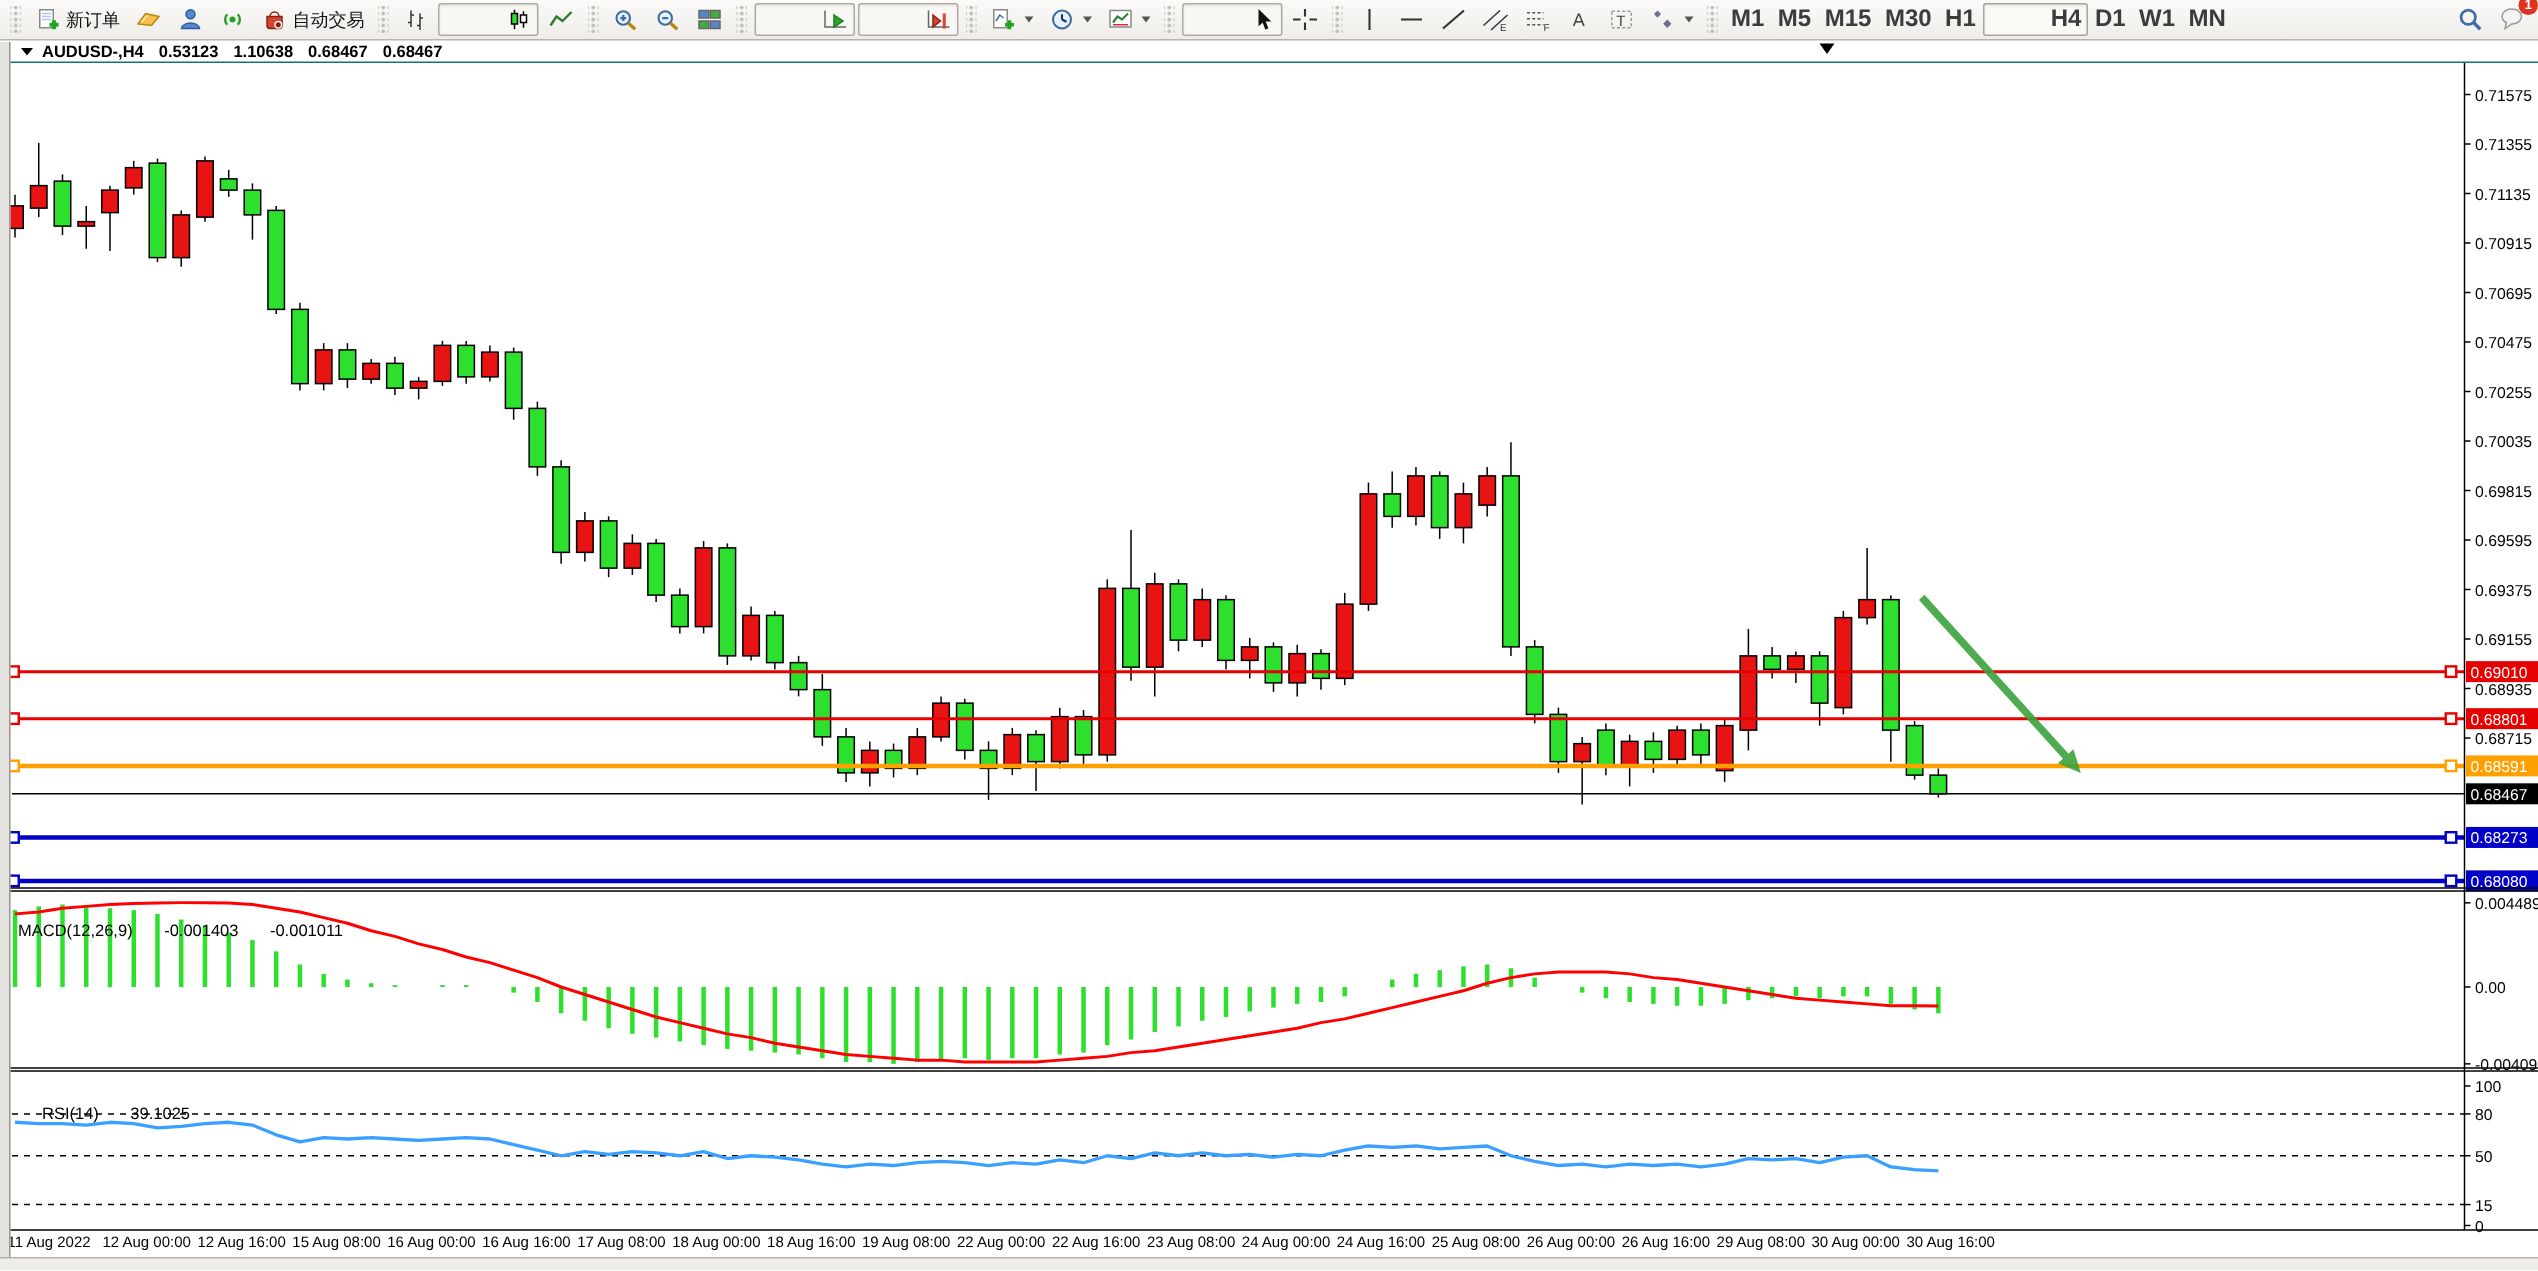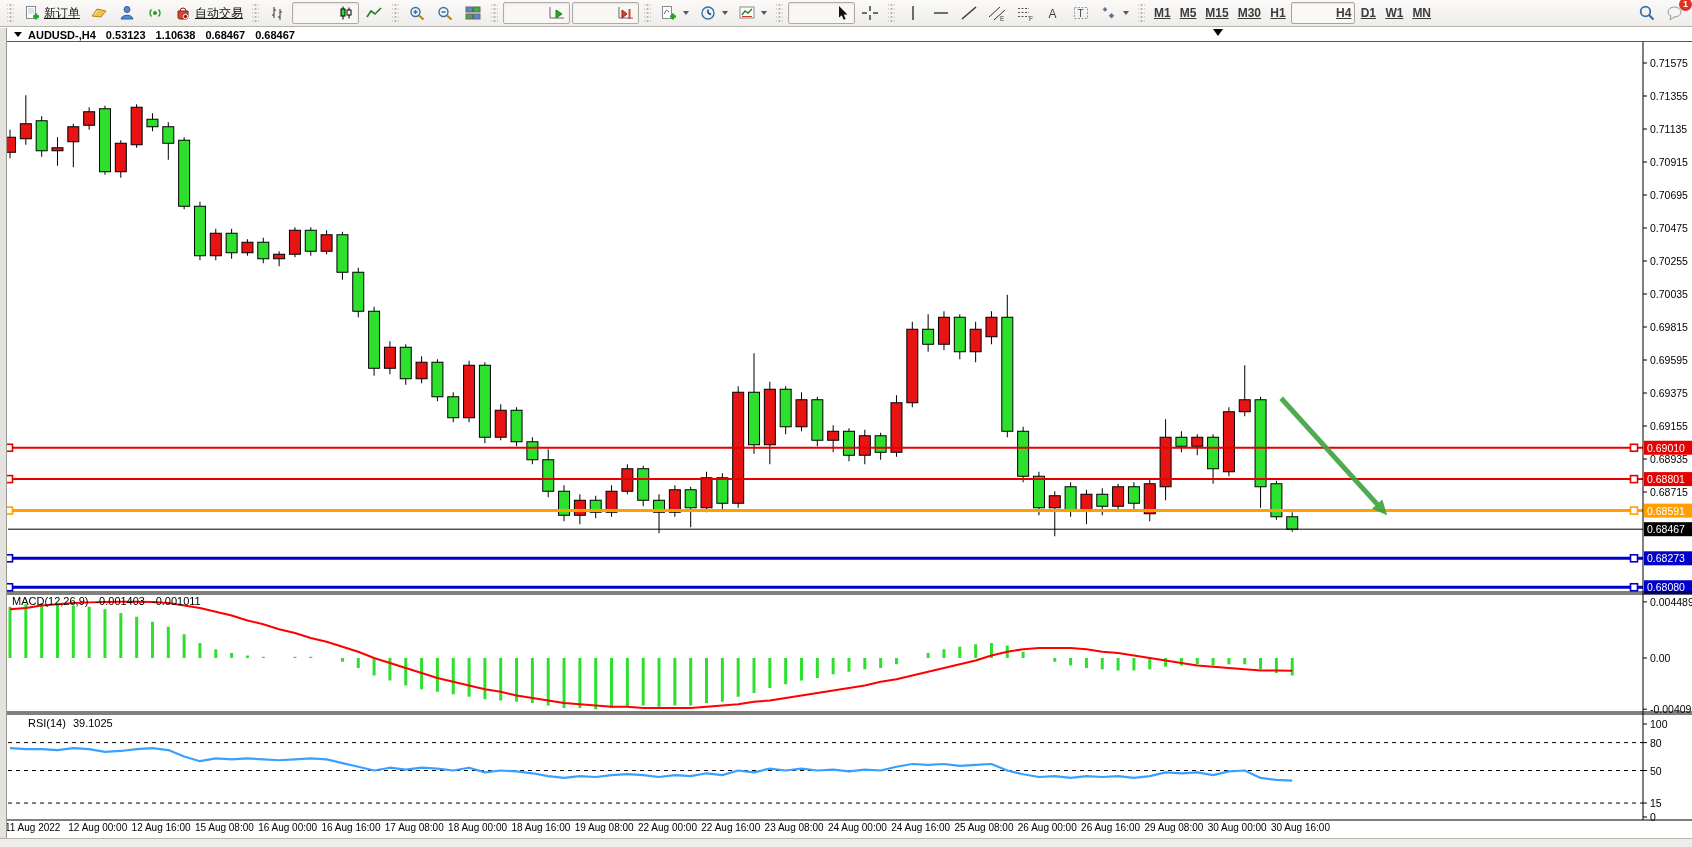--- a/index.html
+++ b/index.html
@@ -7,44 +7,44 @@
        font-family:"Liberation Sans",sans-serif;background:#fff;}
   
   .toolbar{position:absolute;left:0;top:0;width:1692px;height:27px;
            background:linear-gradient(#fbfaf8,#efedea);border-bottom:1px solid #b6b3ae;
            display:flex;align-items:center;gap:2px;padding:0 4px;box-sizing:border-box;}
   .grip{width:7px;height:18px;margin:0 3px;
         background-image:radial-gradient(#b9b6b0 1px,transparent 1.2px);
         background-size:4px 4px;background-position:center;}
   .tb{display:inline-flex;align-items:center;gap:3px;height:22px;padding:0 3px;
       border:1px solid transparent;background:transparent;font:12px "Liberation Sans",sans-serif;
-      color:#111;border-radius:2px;text-decoration:underline;}
+      color:#111;border-radius:2px;}
   .tb.on{border:1px solid #aeaba6;background:#f8f7f4;box-shadow:inset 0 1px 2px rgba(0,0,0,.08);padding-left:44px;}
   .ic{width:18px;height:16px;display:block;}
   .caret{width:0;height:0;border-left:3.5px solid transparent;border-right:3.5px solid transparent;
          border-top:4px solid #555;margin-left:2px;}
-  .tf{min-width:24px;justify-content:center;font-weight:bold;font-size:12px;color:#3c3c3c;}
+  .tf{min-width:24px;justify-content:center;font-weight:bold;font-size:16px;color:#3c3c3c;}
   .tf.on{border:1px solid #a8a49e;background:#faf9f6;}
   .spacer{flex:1;}
   .chatwrap{position:relative;}
   .badge{position:absolute;right:-4px;top:-4px;min-width:13px;height:13px;border-radius:8px;
          background:#e03222;color:#fff;font:bold 9px/13px "Liberation Sans",sans-serif;
          text-align:center;padding:0 2px;box-sizing:border-box;}
   
   .gutter{position:absolute;left:0;top:28px;width:7px;height:810px;background:#e5e3df;
           border-right:1px solid #9b988f;box-sizing:border-box;}
   .titlebar{position:absolute;left:0;top:28px;width:1692px;height:13px;background:#fff;
             border-bottom:1px solid #0f766e;display:flex;align-items:center;}
   .titlebar .tri{width:0;height:0;border-left:4px solid transparent;border-right:4px solid transparent;
                  border-top:5px solid #000;margin:0 6px 0 14px;}
   .titletext{font:bold 11px "Liberation Sans",sans-serif;color:#000;display:flex;gap:10px;}
   .shiftmarker{position:absolute;left:1213px;top:29px;width:0;height:0;
                border-left:5px solid transparent;border-right:5px solid transparent;
                border-top:7px solid #000;}
-  .indlabel{position:absolute;font:11px "Liberation Sans",sans-serif;color:#000;display:flex;gap:7px;}
+  .indlabel{position:absolute;font:11px "Liberation Sans",sans-serif;color:#000;display:flex;gap:21px;margin-top:20px;}
   #plot{position:absolute;left:0;top:28px;}
   .statusbar{position:absolute;left:0;top:838px;width:1692px;height:9px;background:#efede9;
              border-top:1px solid #b6b3ae;box-sizing:border-box;}
   svg text{font-family:"Liberation Sans",sans-serif;}
 </style>
 </head>
 <body>
 <div id="app">
 
   <div class="toolbar">

